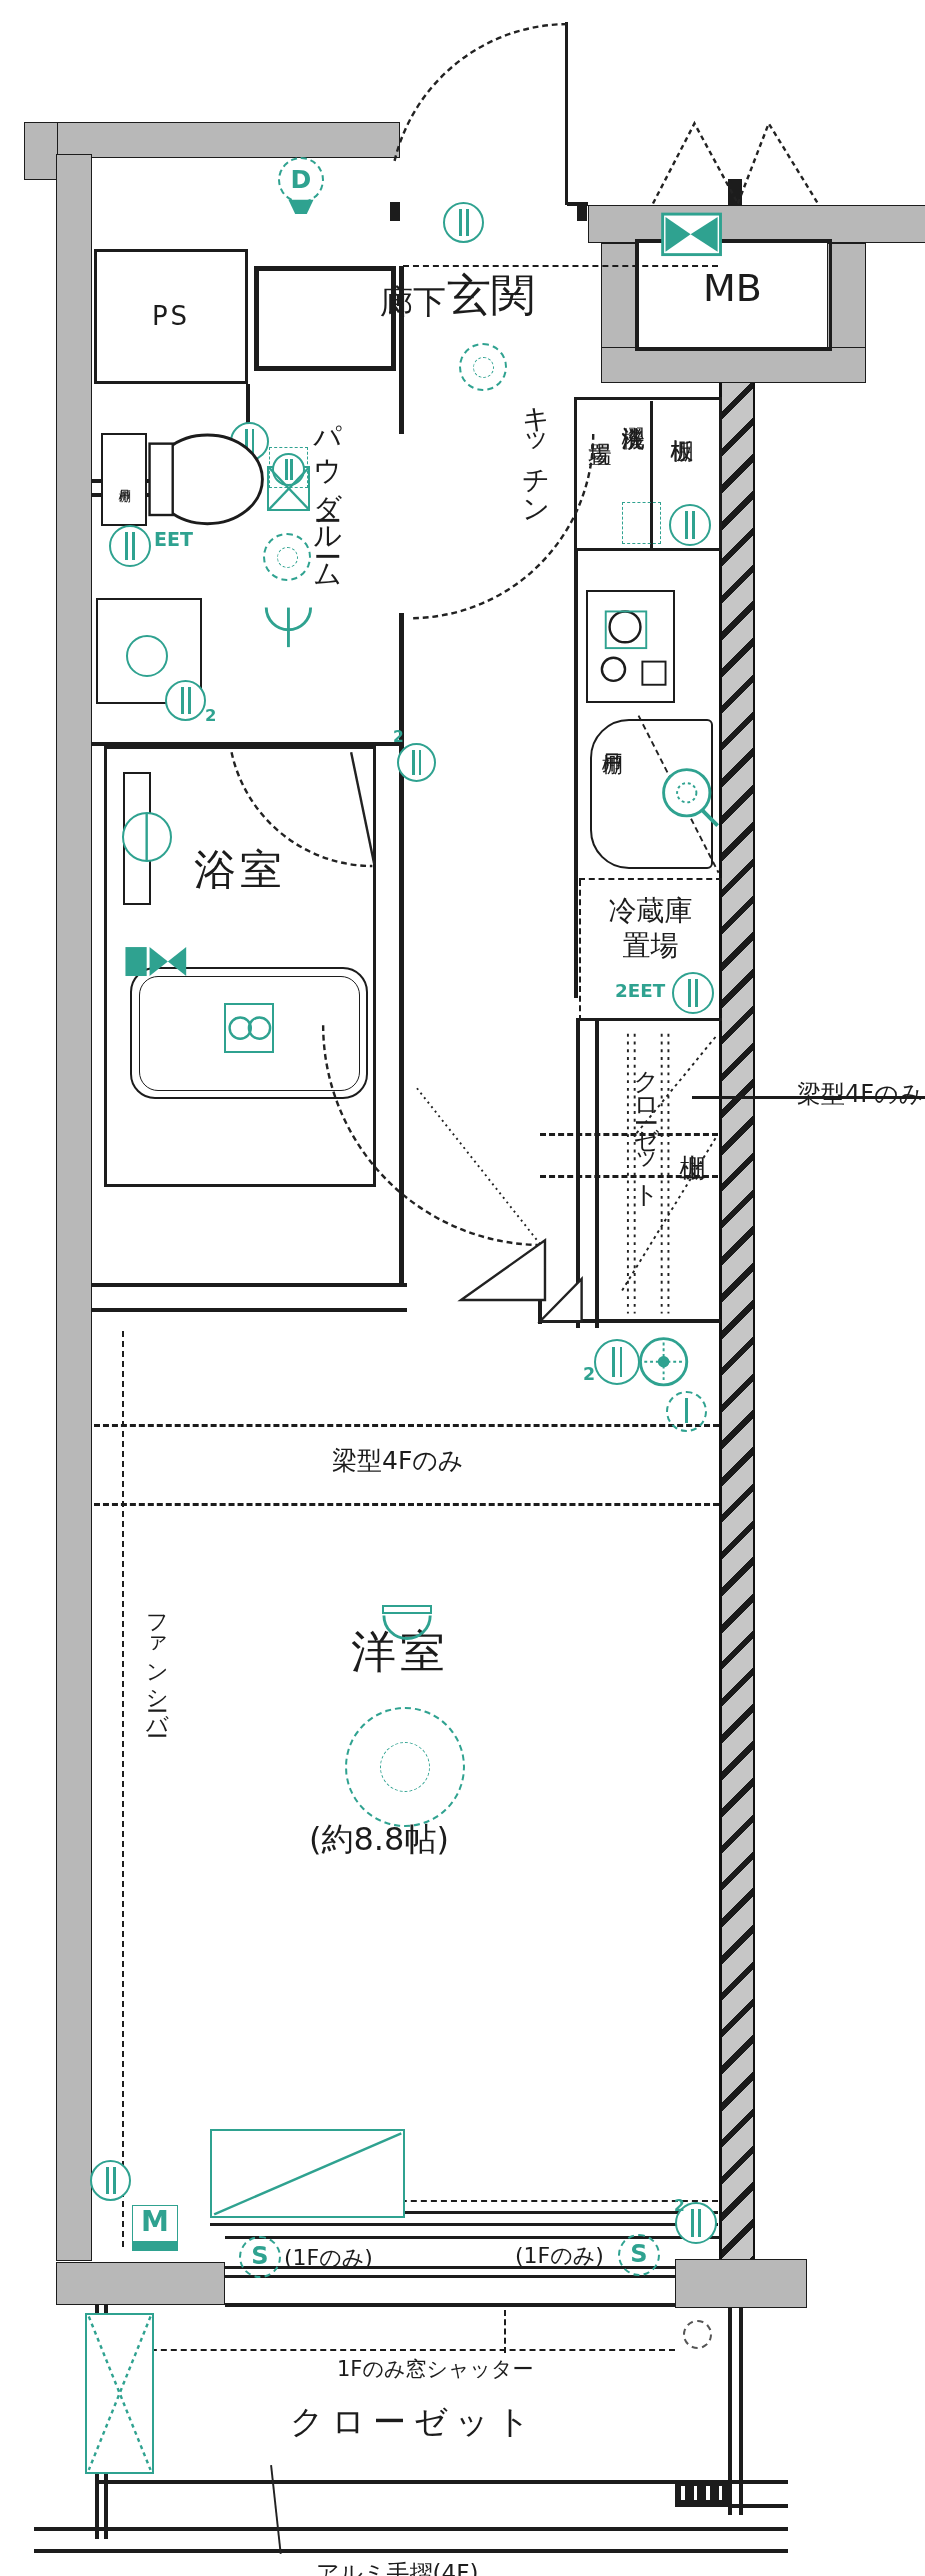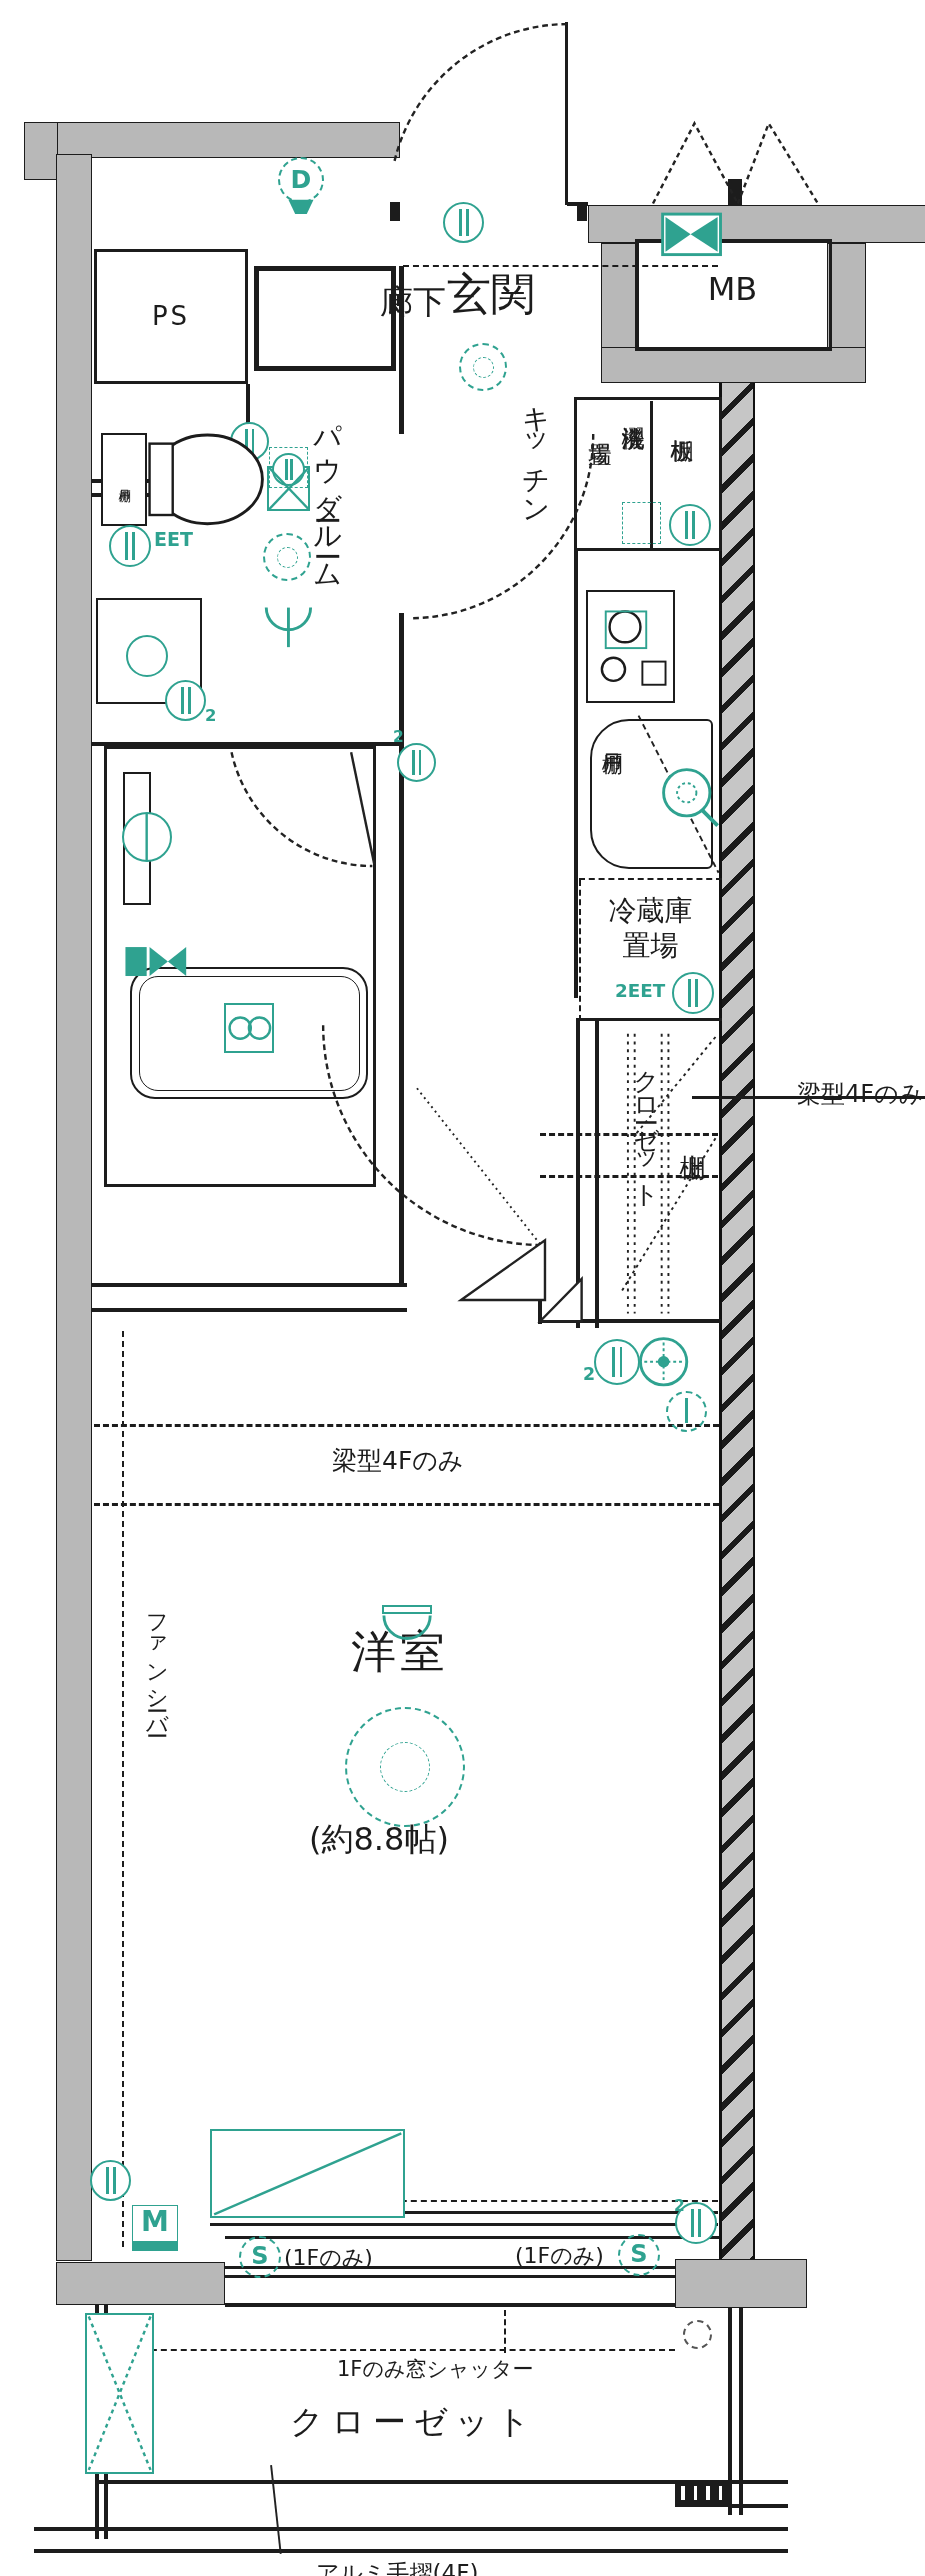--- a/index.html
+++ b/index.html
@@ -98,26 +98,27 @@
   <div class="ln" style="left:650px;top:401px;width:2.9px;height:147px;"></div>
   <div class="box" style="left:586px;top:590px;width:89px;height:113px;border-width:2.9px;"></div>
   <div class="abs" style="left:590px;top:719px;width:123px;height:150px;border:2.9px solid #1c1c1c;border-radius:39px 5.8px 5.8px 39px;box-sizing:border-box;"></div>
   <div class="box" style="left:101px;top:433px;width:46px;height:93px;border-width:2.9px;"></div>
   <div class="box" style="left:96px;top:598px;width:106px;height:106px;border-width:2.9px;"></div>
   <div class="abs" style="left:130px;top:967px;width:238px;height:132px;border:2.9px solid #1c1c1c;border-radius:25px;box-sizing:border-box;"></div>
   <div class="abs" style="left:139px;top:976px;width:221px;height:115px;border:1.9px solid #1c1c1c;border-radius:19px;box-sizing:border-box;"></div>
   <div class="box" style="left:123px;top:772px;width:28px;height:133px;border-width:2.9px;"></div>
 
   <div class="t tc" style="left:94px;top:249px;width:154px;height:135px;font-size:26px;letter-spacing:2.9px;">PS</div>
-  <div class="t" style="left:447px;top:270px;font-size:44px;font-family:Liberation Serif, serif;">玄関</div>
-  <div class="t tc" style="left:638px;top:260px;width:189px;height:58px;font-size:32px;">MB</div>
+  <div class="t" style="left:447px;top:270px;font-size:44px;">玄関</div>
+  <div class="t tc" style="left:638px;top:260px;width:189px;height:58px;font-size:38px;">MB</div>
   <div class="t" style="left:380px;top:283px;font-size:33px;">廊下</div>
   <div class="t vt" style="left:311px;top:405px;height:299px;font-size:28px;">パウダールーム</div>
   <div class="t vt tc" style="left:105px;top:439px;width:39px;height:81px;font-size:12.5px;letter-spacing:0;">吊戸棚</div>
   <div class="t teal" style="left:154px;top:529px;font-size:19px;font-weight:bold;">EET</div>
+  <div class="t tc" style="left:106px;top:845px;width:268px;height:50px;font-size:42px;letter-spacing:3.9px;">浴室</div>
   <div class="t vt" style="left:521px;top:388px;height:125px;font-size:27px;letter-spacing:0;">キッチン</div>
   <div class="t vt" style="left:620px;top:409px;height:89px;font-size:23px;letter-spacing:0;">洗濯機</div>
   <div class="t vt" style="left:587px;top:425px;height:62px;font-size:23px;letter-spacing:0;">置場</div>
   <div class="t vt" style="left:669px;top:421px;height:62px;font-size:23px;letter-spacing:0;">棚板</div>
   <div class="t vt" style="left:600px;top:737px;height:95px;font-size:21px;letter-spacing:0;">吊戸棚</div>
   <div class="t tc" style="left:579px;top:895px;width:143px;height:33px;font-size:28px;">冷蔵庫</div>
   <div class="t tc" style="left:579px;top:930px;width:143px;height:33px;font-size:28px;">置場</div>
   <div class="t teal" style="left:615px;top:980px;font-size:18.3px;font-weight:bold;">2EET</div>
   <div class="t vt" style="left:631px;top:1053px;height:227px;font-size:25px;letter-spacing:0;">クローゼット</div>
   <div class="t vt" style="left:677px;top:1134px;height:81px;font-size:26px;letter-spacing:0;">上棚</div>

